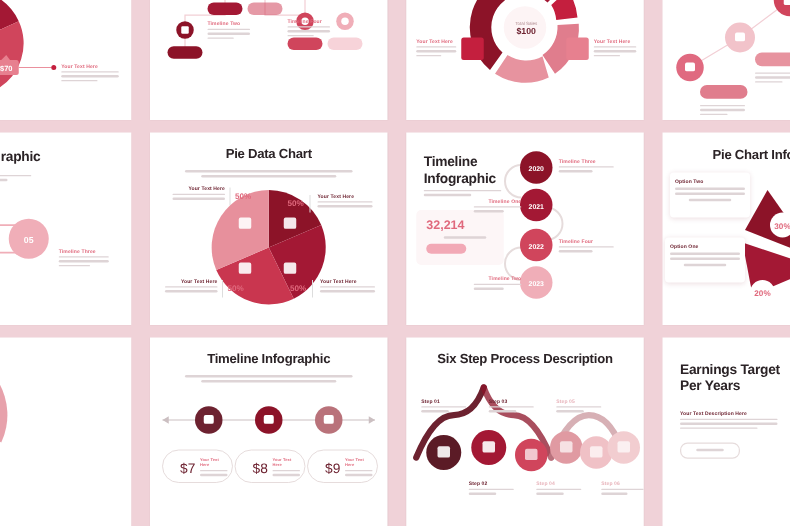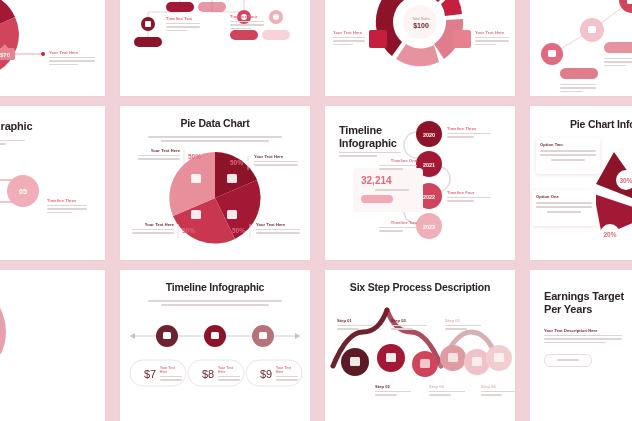--- a/index.html
+++ b/index.html
@@ -279,21 +279,21 @@
     </div>
   </div>
 
   <div class="slide">
     <div class="s-title left" style="white-space:pre-line;top:18px;width:70px">Timeline
 Infographic</div>
     <div class="blk txtblk" style="left:14px;top:44px;width:62px">
       <i class="lorem w1"></i>
         <i class="lorem w2"></i>
     </div>
-    <div class="blk" style="left:28px;top:62px;width:70px;height:44px;background:#fdf6f7;border-radius:4px">
+    <div class="blk" style="left:8px;top:62px;width:70px;height:44px;background:#fdf6f7;border-radius:4px">
       <div style="font-size:10px;font-weight:bold;color:#e0697d;padding:7px 0 0 8px">32,214</div>
       <div style="padding-left:8px">
           <i class="lorem" style="width:34px"></i>
         </div>
       <div style="margin:4px 0 0 8px;width:32px;height:8px;border-radius:4px;background:#f2a9b6"></div>
     </div>
     <svg width="190" height="154" viewBox="0 0 190 154">
       <path d="M92,26 a13,13 0 1 0 0,26" fill="none" stroke="#e6dcdc" stroke-width="1.6"></path>
       <path d="M112,60 a13,13 0 1 1 0,26" fill="none" stroke="#e6dcdc" stroke-width="1.6"></path>
       <path d="M92,92 a13,13 0 1 0 0,26" fill="none" stroke="#e6dcdc" stroke-width="1.6"></path>

